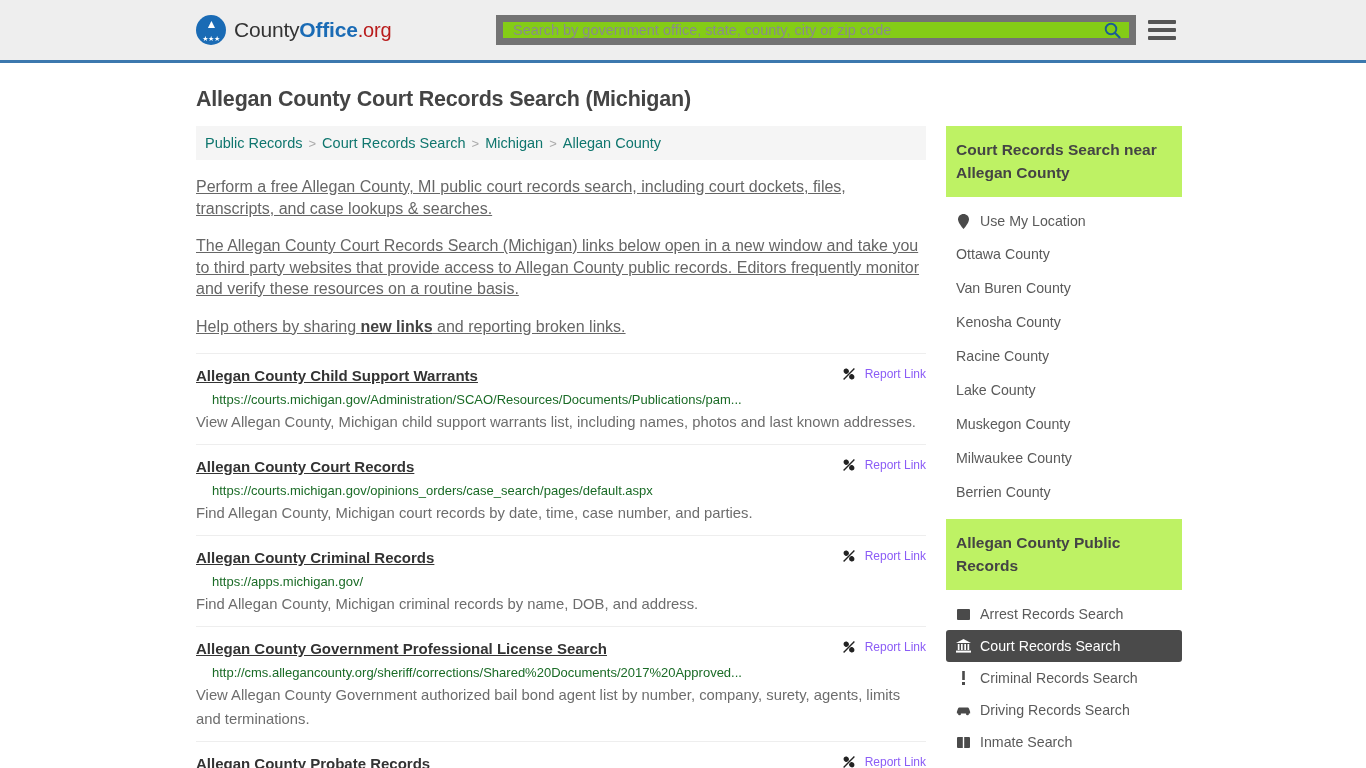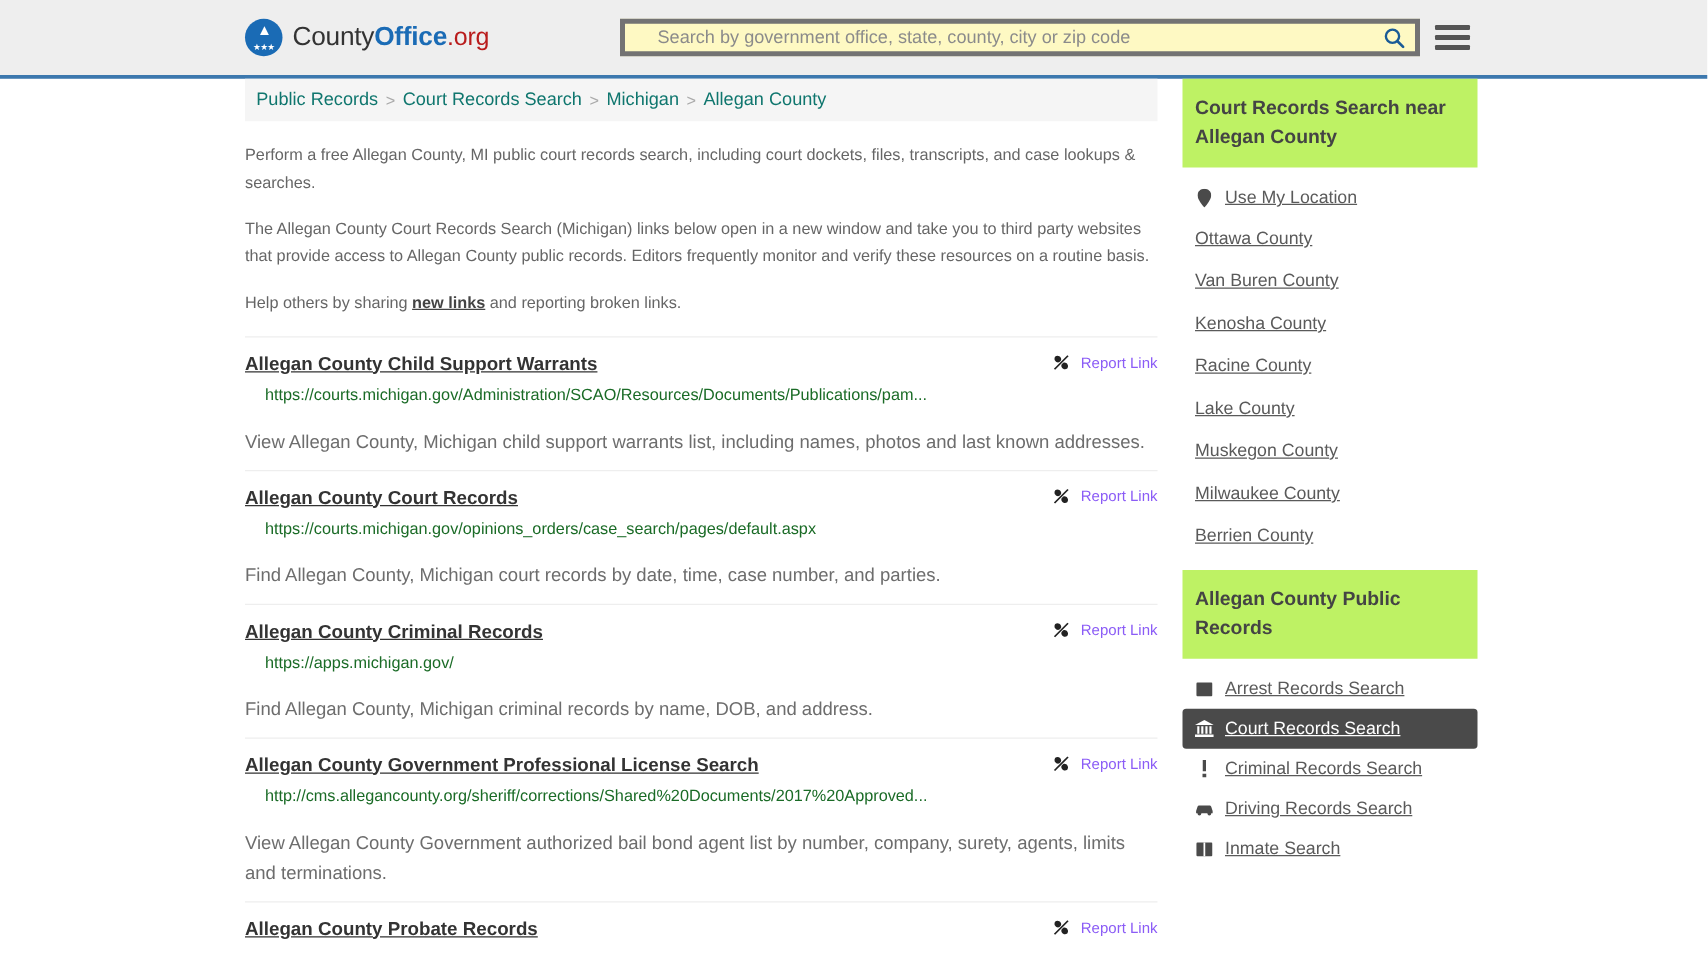--- a/index.html
+++ b/index.html
@@ -60,25 +60,24 @@
     white-space: nowrap;
   }
   .brand-text .b-bold { color: #1a6bb5; font-weight: bold; }
   .brand-text .b-tld { font-size: 20px; color: #b91c1c; }
 
   .search-wrap {
     position: absolute;
     left: 496px;
     width: 640px;
     height: 30px;
-    background: #fef9c3;
-    border: 4px solid #737373;
-    display: flex;
-    align-items: center;
-    padding-left: 16px;
+    background: #84cc16;
+    border: 7px solid #737373;
+    display: flex;
+    align-items: center;
   }
   .search-input {
     flex: 1;
     border: none;
     outline: none;
     background: transparent;
     font-family: "Liberation Sans", sans-serif;
     font-size: 14.5px;
     color: #333333;
     padding: 0 10px;
@@ -136,24 +135,25 @@
     gap: 6px;
     margin-bottom: 16px;
   }
   .breadcrumb a {
     color: #0f766e; text-decoration: none;
   }
   .breadcrumb .sep { color: #aaaaaa; font-size: 13px; }
 
   
   .intro p {
-    font-size: 13px;
+    font-size: 16px;
     line-height: 21.5px;
     color: #666666;
     margin: 0 0 16px 0;
+    text-decoration: underline;
   }
   .intro a.inline-link {
     color: #444444;
     font-weight: bold;
     text-decoration: underline;
   }
 
   
   .result {
     border-top: 1px solid #eeeeee;
@@ -188,21 +188,21 @@
     color: #1a6b26;
     margin-top: 5px;
     line-height: 17px;
     word-break: break-all;
     margin-left: 16px;
   }
   .result-desc {
     font-size: 14.8px;
     color: #6d6d6d;
     line-height: 24px;
-    margin-top: 18px;
+    margin-top: 2px;
   }
 
   
   .panel { margin-bottom: 6px; }
   .panel-head {
     background: #bef264;
     padding: 12px 10px 13px 10px;
     font-size: 15.5px;
     font-weight: bold;
     color: #444444;
@@ -213,21 +213,20 @@
     display: flex;
     align-items: center;
     gap: 9px;
     padding: 8px 10px;
     font-size: 14.2px;
     cursor: pointer;
     border-radius: 3px;
   }
   .side-item .label {
     color: #5a5a5a;
-    text-decoration: underline;
   }
   .side-item.active { background: #4a4a4a; }
   .side-item.active .label { color: #ffffff; }
   .side-icon {
     width: 15px; height: 15px;
     flex: none;
     display: flex; align-items: center; justify-content: center;
     color: #4a4a4a;
   }
   .side-item.active .side-icon { color: #ffffff; }
@@ -258,20 +257,21 @@
 
   <button class="menu-btn">
     <span></span>
       <span></span>
       <span></span>
   </button>
 </div>
 
 <div class="page">
 
+  <h1 class="page-title">Allegan County Court Records Search (Michigan)</h1>
 
   <div class="content">
 
     <div class="main-col">
 
       <div class="breadcrumb">
         <a>Public Records</a>
         <span class="sep">&gt;</span>
         <a>Court Records Search</a>
         <span class="sep">&gt;</span>

